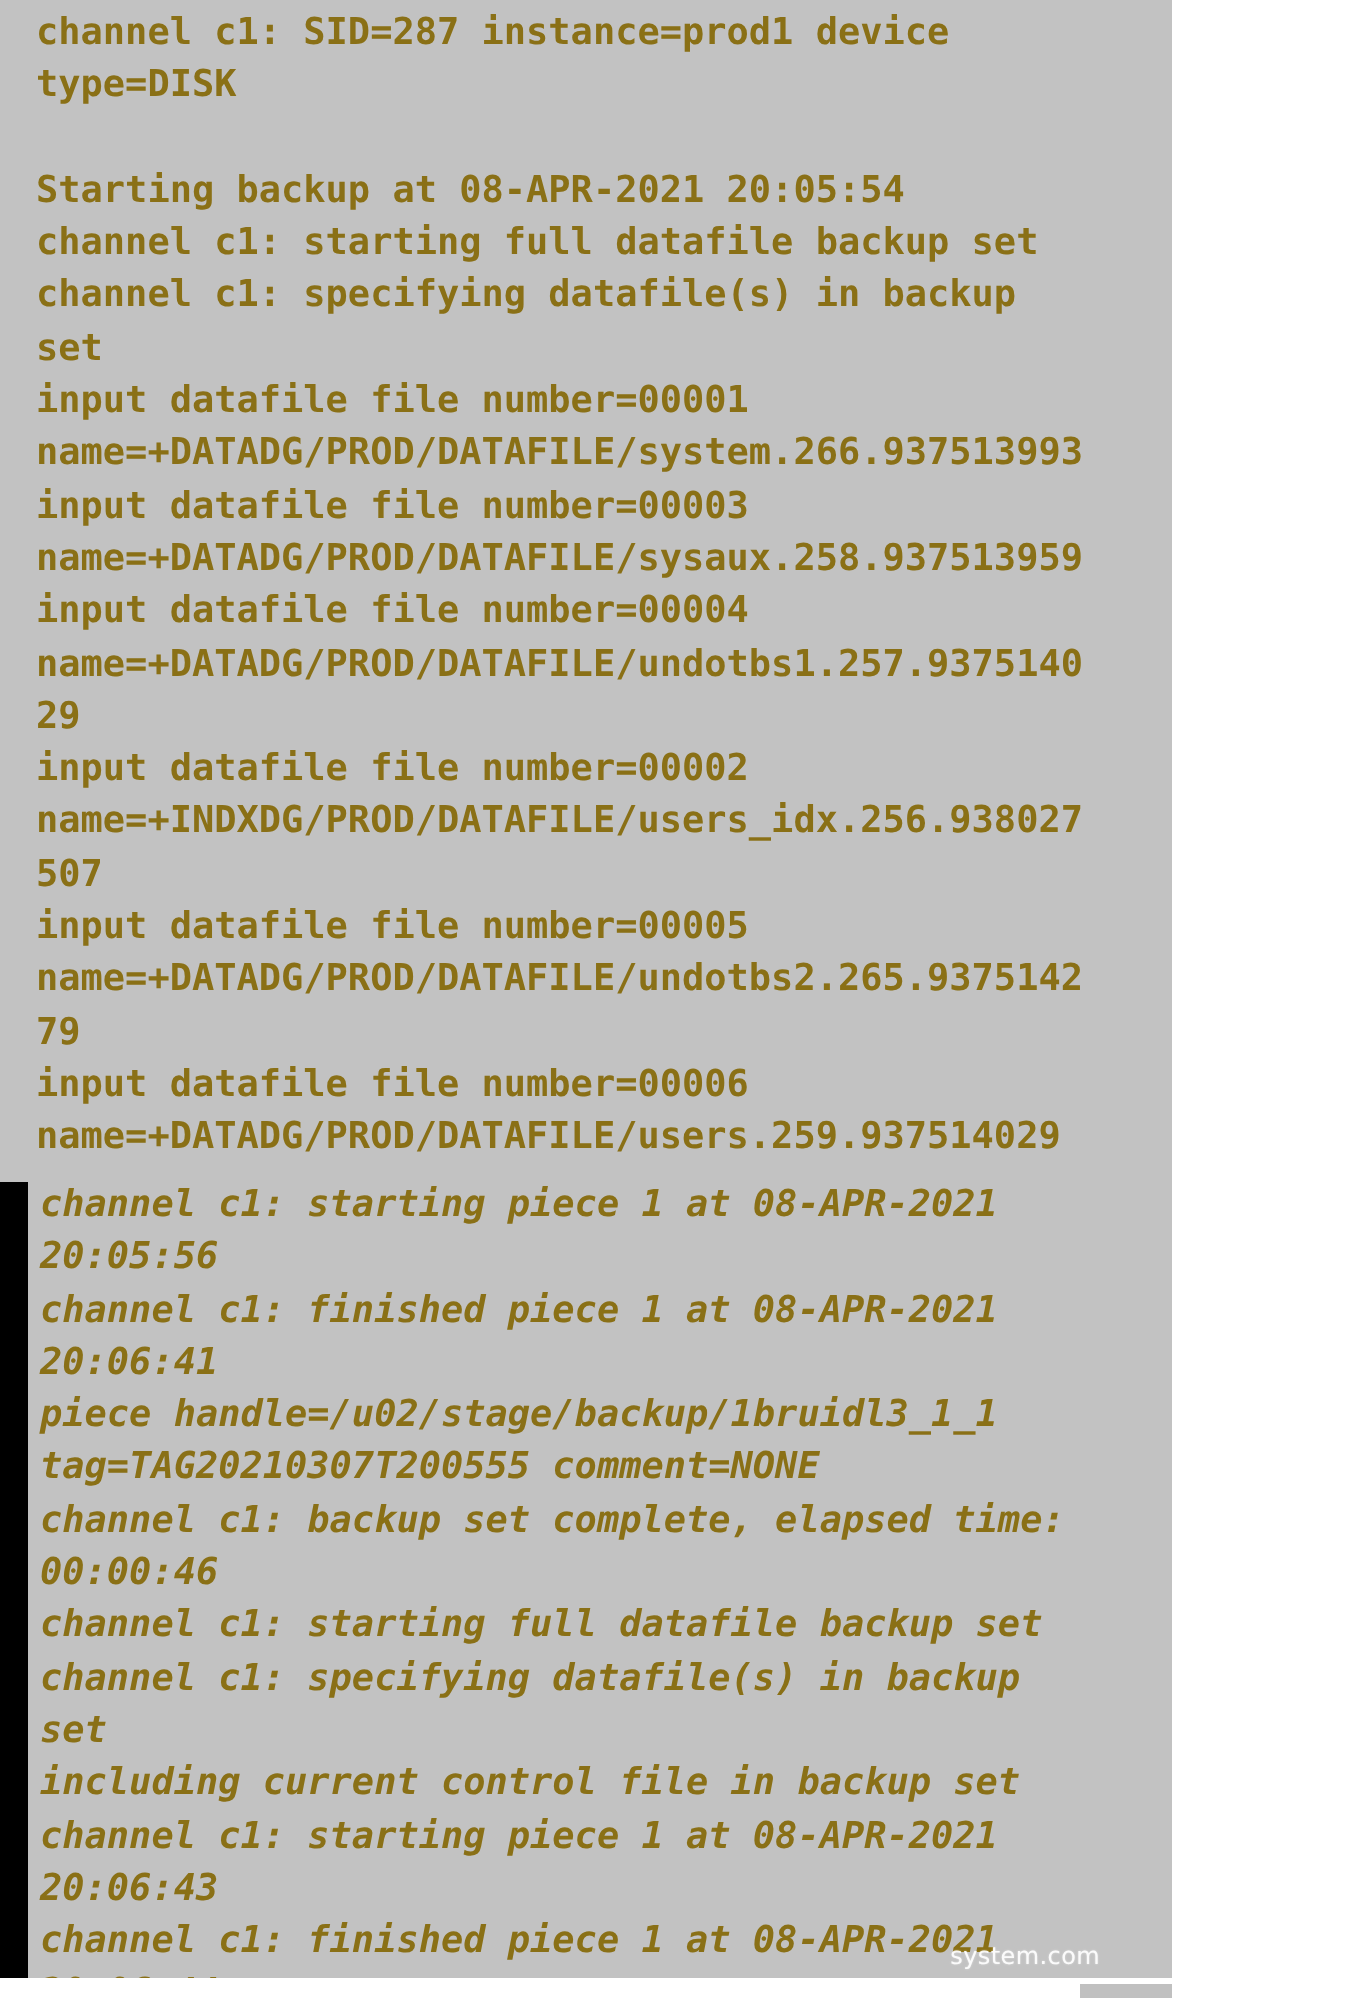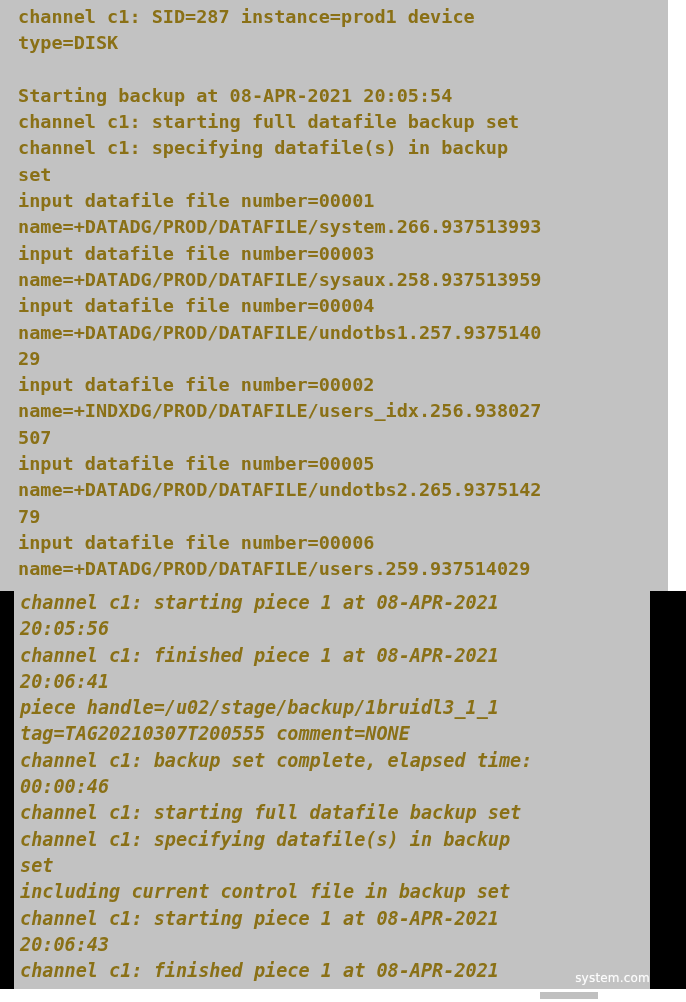--- a/index.html
+++ b/index.html
@@ -3,21 +3,21 @@
 <meta charset="utf-8">
 <title>RMAN Backup Console Output</title>
 <style>
   html, body {
     margin: 0;
     padding: 0;
     background: #ffffff;
   }
   #page {
     position: relative;
-    width: 686px;
+    width: 586px;
     height: 1002px;
     background: #8b5cf6;
     overflow: hidden;
     font-family: "DejaVu Sans Mono", "Liberation Mono", monospace;
   }
 
   
   .pane {
     position: absolute;
     left: 0;

